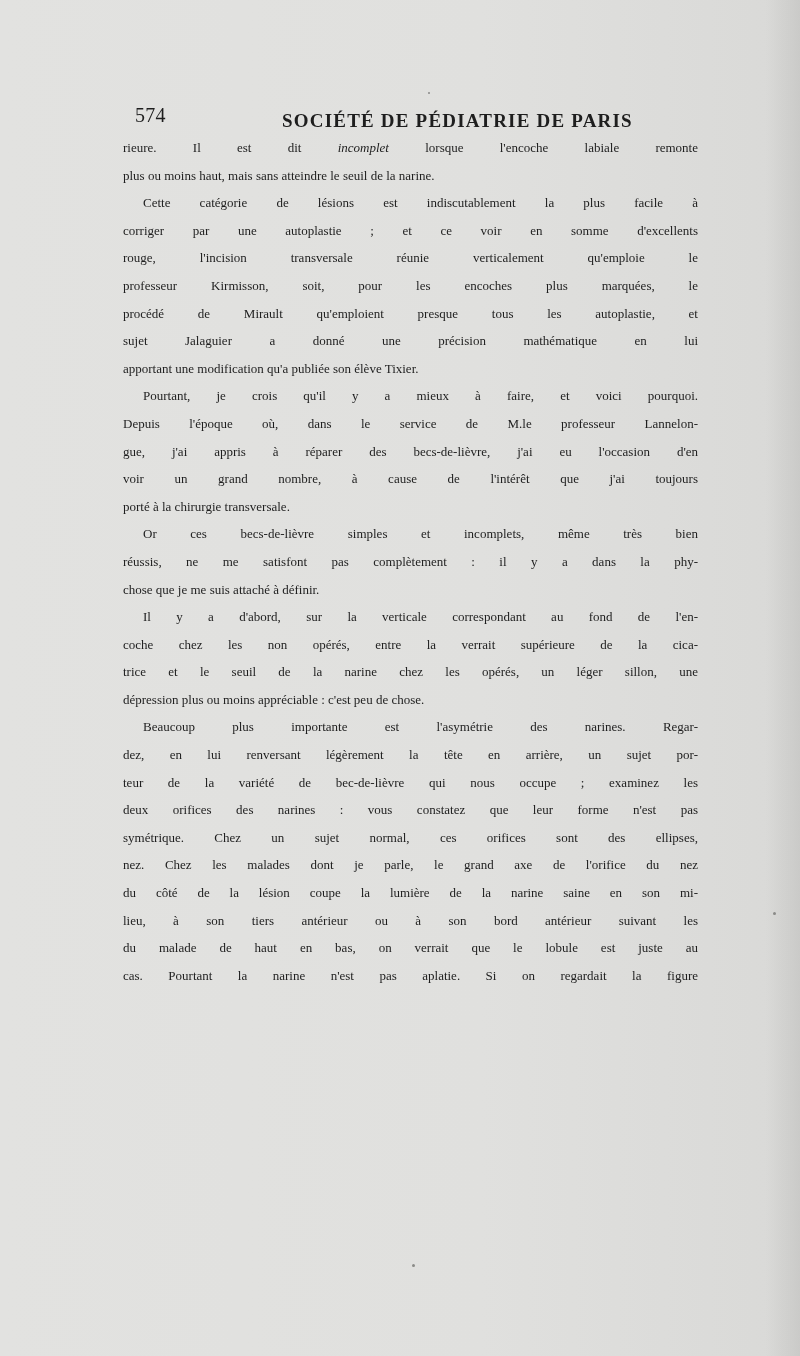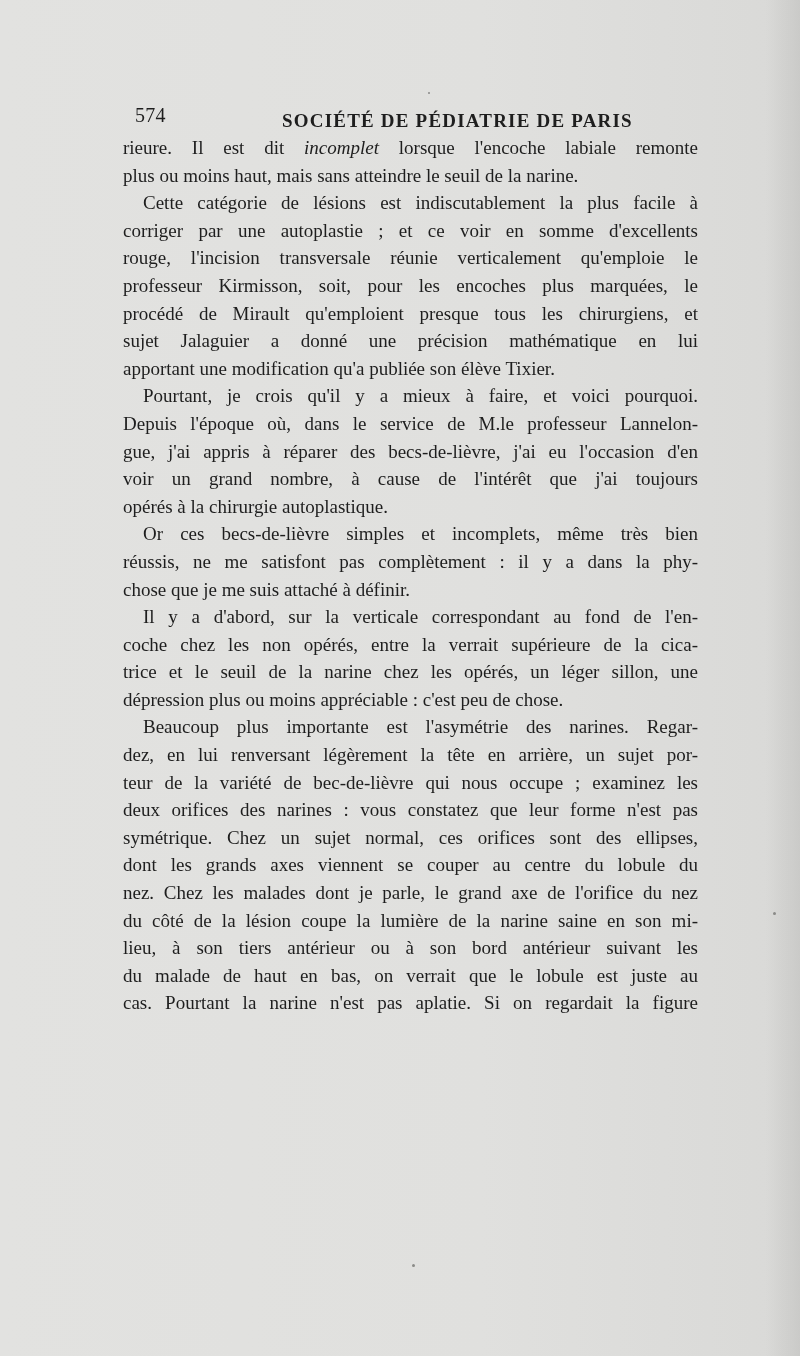--- a/index.html
+++ b/index.html
@@ -53,21 +53,21 @@
     .body-text {
       position: absolute;
       top: 134px;
       left: 123px;
       width: 575px;
     }
     .line {
       display: block;
       height: 27.6px;
       line-height: 27.6px;
-      font-size: 19px;
+      font-size: 13px;
       white-space: nowrap;
       text-align: justify;
       text-align-last: justify;
     }
     .line.last {
       text-align-last: left;
     }
     .line.indent {
       padding-left: 20px;
     }
@@ -92,41 +92,40 @@
     <span class="running-head">SOCIÉTÉ DE PÉDIATRIE DE PARIS</span>
   </div>
 
   <div class="body-text">
     <span class="line"><span>rieure. Il est dit </span><em>incomplet</em><span> lorsque l'encoche labiale remonte</span></span>
     <span class="line last">plus ou moins haut, mais sans atteindre le seuil de la narine.</span>
     <span class="line indent">Cette catégorie de lésions est indiscutablement la plus facile à</span>
     <span class="line">corriger par une autoplastie ; et ce voir en somme d'excellents</span>
     <span class="line">rouge, l'incision transversale réunie verticalement qu'emploie le</span>
     <span class="line">professeur Kirmisson, soit, pour les encoches plus marquées, le</span>
-    <span class="line">procédé de Mirault qu'emploient presque tous les chirurgiens, et</span>
+    <span class="line">procédé de Mirault qu'emploient presque tous les autoplastie, et</span>
     <span class="line">sujet Jalaguier a donné une précision mathématique en lui</span>
     <span class="line last">apportant une modification qu'a publiée son élève Tixier.</span>
     <span class="line indent">Pourtant, je crois qu'il y a mieux à faire, et voici pourquoi.</span>
     <span class="line">Depuis l'époque où, dans le service de M.le professeur Lannelon-</span>
     <span class="line">gue, j'ai appris à réparer des becs-de-lièvre, j'ai eu l'occasion d'en</span>
     <span class="line">voir un grand nombre, à cause de l'intérêt que j'ai toujours</span>
-    <span class="line last">opérés à la chirurgie autoplastique.</span>
+    <span class="line last">porté à la chirurgie transversale.</span>
     <span class="line indent">Or ces becs-de-lièvre simples et incomplets, même très bien</span>
     <span class="line">réussis, ne me satisfont pas complètement : il y a dans la phy-</span>
     <span class="line last">chose que je me suis attaché à définir.</span>
     <span class="line indent">Il y a d'abord, sur la verticale correspondant au fond de l'en-</span>
     <span class="line">coche chez les non opérés, entre la verrait supérieure de la cica-</span>
     <span class="line">trice et le seuil de la narine chez les opérés, un léger sillon, une</span>
     <span class="line last">dépression plus ou moins appréciable : c'est peu de chose.</span>
     <span class="line indent">Beaucoup plus importante est l'asymétrie des narines. Regar-</span>
     <span class="line">dez, en lui renversant légèrement la tête en arrière, un sujet por-</span>
     <span class="line">teur de la variété de bec-de-lièvre qui nous occupe ; examinez les</span>
     <span class="line">deux orifices des narines : vous constatez que leur forme n'est pas</span>
     <span class="line">symétrique. Chez un sujet normal, ces orifices sont des ellipses,</span>
-    <span class="line">dont les grands axes viennent se couper au centre du lobule du</span>
     <span class="line">nez. Chez les malades dont je parle, le grand axe de l'orifice du nez</span>
     <span class="line">du côté de la lésion coupe la lumière de la narine saine en son mi-</span>
     <span class="line">lieu, à son tiers antérieur ou à son bord antérieur suivant les</span>
     <span class="line">du malade de haut en bas, on verrait que le lobule est juste au</span>
     <span class="line">cas. Pourtant la narine n'est pas aplatie. Si on regardait la figure</span>
   </div>
 
   <div class="speck" style="left:773px; top:912px;"></div>
   <div class="speck" style="left:412px; top:1264px;"></div>
   <div class="speck" style="left:428px; top:92px; width:2px; height:2px;"></div>

